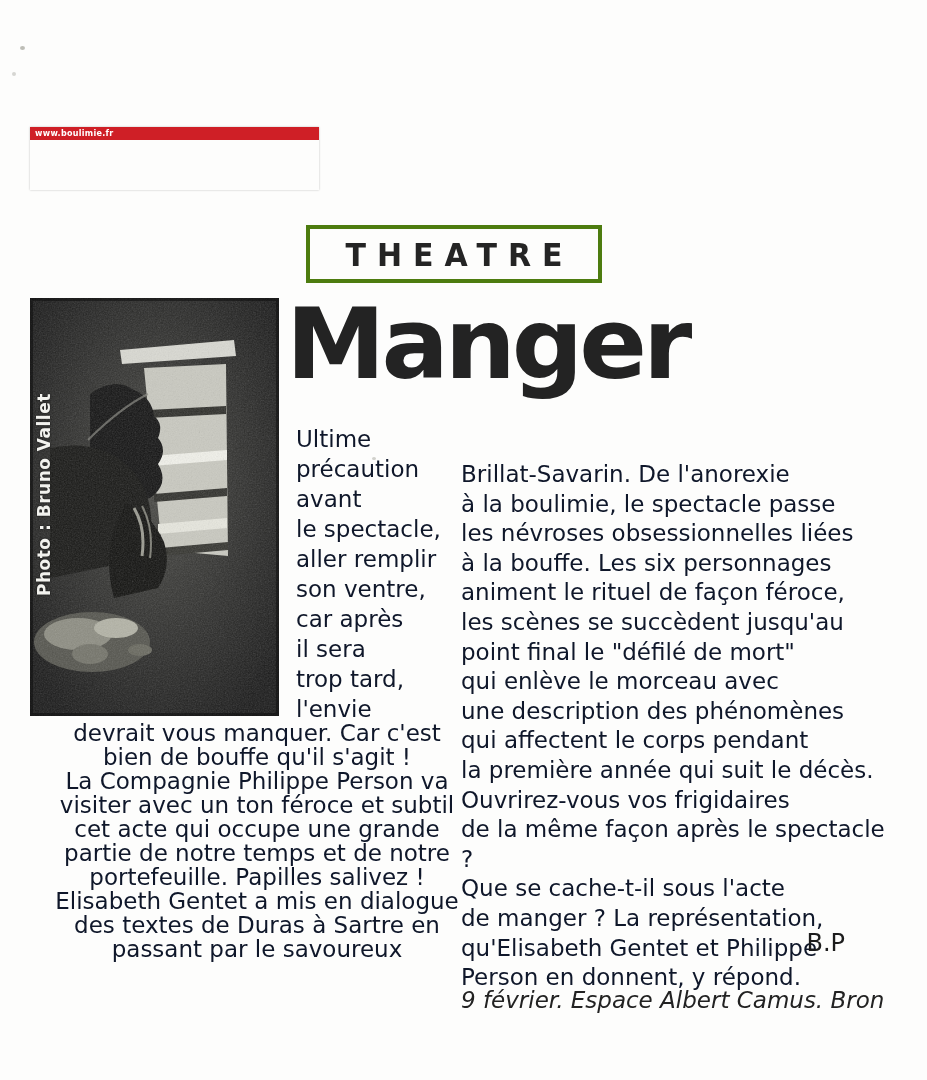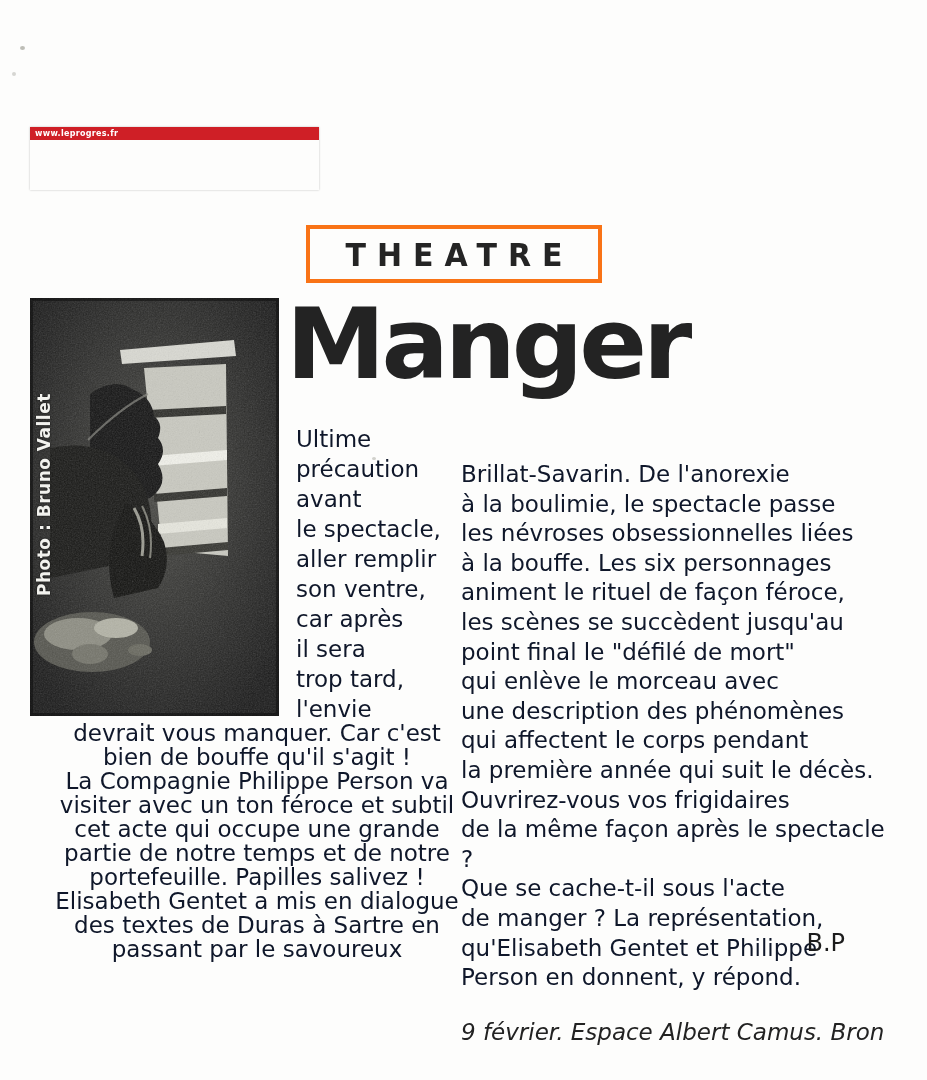--- a/index.html
+++ b/index.html
@@ -61,21 +61,21 @@
     white-space: nowrap;
   }
 
   
   .kicker-box {
     position: absolute;
     left: 306px;
     top: 225px;
     width: 288px;
     height: 50px;
-    border: 4px solid #f97316;
+    border: 4px solid #4d7c0f;
     display: flex;
     align-items: center;
     justify-content: center;
     background: #fdfdfc;
   }
   .kicker-label {
     font-size: 30px;
     font-weight: bold;
     letter-spacing: 11px;
     text-indent: 11px;
@@ -157,21 +157,21 @@
     top: 928px;
     width: 384px;
     text-align: right;
     font-size: 24px;
     line-height: 30px;
     color: #1c1c1c;
   }
   .footer-note {
     position: absolute;
     left: 461px;
-    top: 1017px;
+    top: 985px;
     width: 430px;
     font-size: 23px;
     font-style: italic;
     line-height: 30px;
     color: #222222;
   }
 
   
   .speck { position: absolute; background: #bdbdb6; border-radius: 50%; }
   .speck1 { left: 20px; top: 46px; width: 5px; height: 4px; }
@@ -184,21 +184,21 @@
 
 <div id="page">
 
   <div class="speck speck1"></div>
   <div class="speck speck2"></div>
   <div class="speck speck3"></div>
   <div class="speck speck4"></div>
 
   <div class="logo">
     <div class="logo-red">
-      <span class="logo-url">www.leprogres.fr</span>
+      <span class="logo-url">www.boulimie.fr</span>
     </div>
   </div>
 
   <div class="kicker-box">
     <span class="kicker-label">THEATRE</span>
   </div>
 
   <div class="headline">Manger</div>
 
   <div class="photo">

